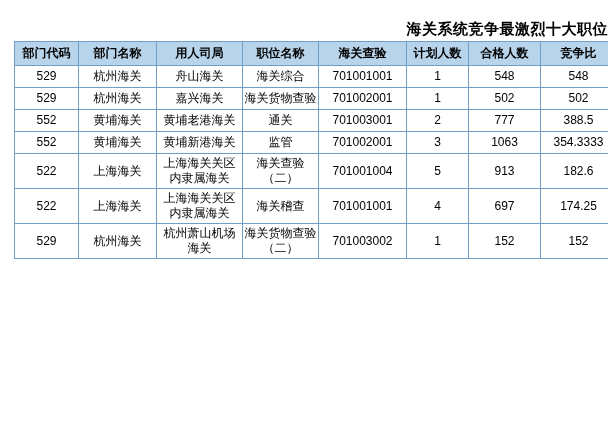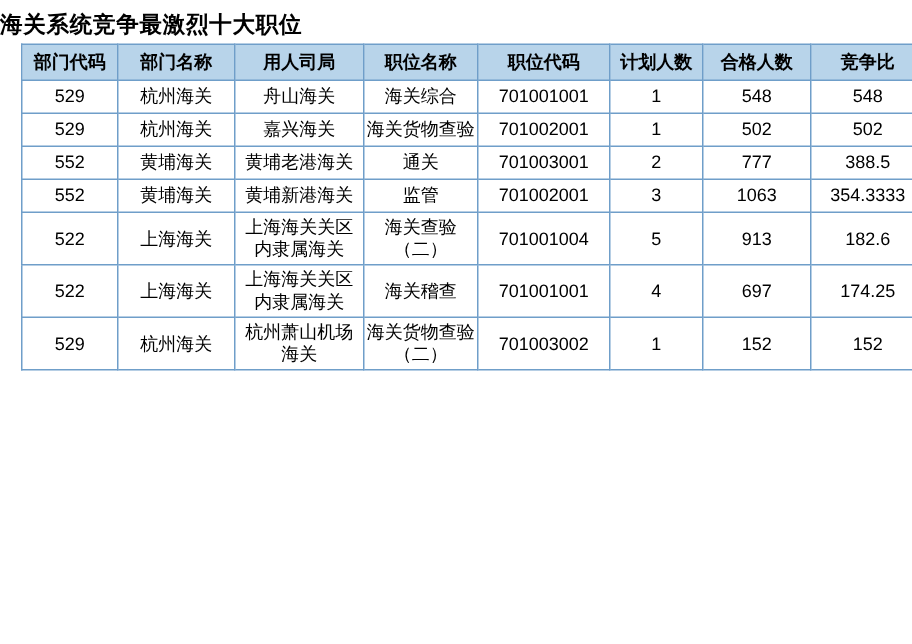--- a/index.html
+++ b/index.html
@@ -13,26 +13,26 @@
     font-family: "Liberation Sans", sans-serif;
     overflow: hidden;
   }
   .page {
     width: 608px;
     height: 429px;
     position: relative;
     box-sizing: border-box;
   }
   .title {
-    text-align: left;
+    text-align: right;
     font-size: 15px;
     font-weight: bold;
     color: #000000;
     line-height: 18px;
-    padding-top: 8px;
+    padding-top: 20px;
     padding-bottom: 3px;
     letter-spacing: 0.5px;
   }
   table.data-table {
     border-collapse: collapse;
     width: 548px;
     margin-left: 14px;
     table-layout: fixed;
   }
   table.data-table th,
@@ -82,21 +82,21 @@
         <col class="c5">
         <col class="c6">
         <col class="c7">
     </colgroup>
     <thead>
       <tr>
         <th>部门代码</th>
         <th>部门名称</th>
         <th>用人司局</th>
         <th>职位名称</th>
-        <th>职位代码</th>
+        <th>海关查验</th>
         <th>计划人数</th>
         <th>合格人数</th>
         <th>竞争比</th>
       </tr>
     </thead>
     <tbody>
       <tr>
         <td>529</td>
         <td>杭州海关</td>
         <td>舟山海关</td>

